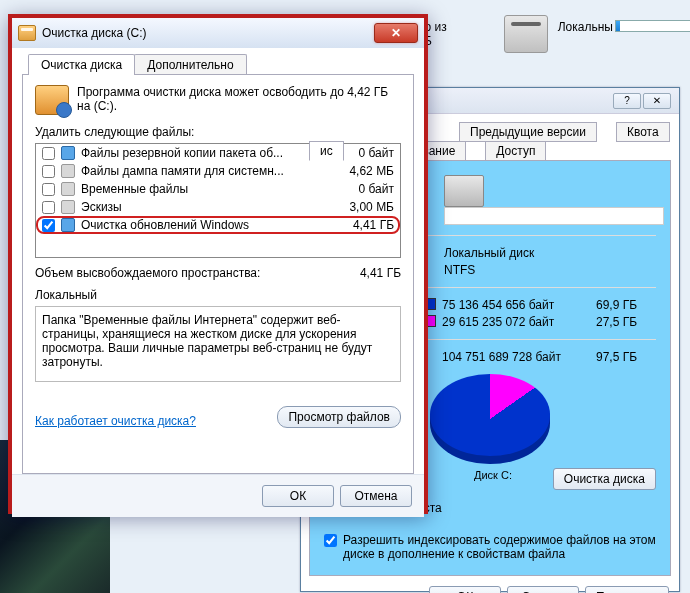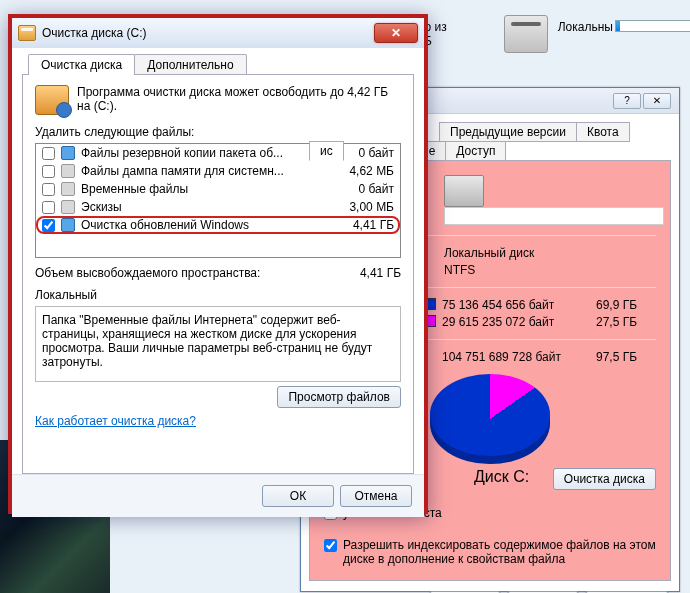--- a/index.html
+++ b/index.html
@@ -18,33 +18,33 @@
   .drive-bar-fill { height: 100%; background: linear-gradient(#3fa9f5,#1a7fd5); }
   .drive-label { font-size: 12px; color: #000; }
   .count { color: #0066cc; }
 
   
   .props-window { position: absolute; left: 300px; top: 87px; width: 380px; height: 505px; background: #fff; border: 1px solid #5a7fa0; box-shadow: 0 0 2px rgba(0,0,50,.3); }
   .props-title { height: 26px; background: linear-gradient(#ecf0f9,#dce4f0); border-bottom: 1px solid #ccd; display: flex; align-items: center; padding: 0 8px; font-size: 12px; }
   .props-title .btns { margin-left: auto; display:flex; gap:2px;}
   .win-btn { width: 28px; height: 16px; border: 1px solid #9ab; background: linear-gradient(#f4f8ff,#dae4f0); border-radius: 2px; display:flex; align-items:center; justify-content:center; font-size:10px; cursor:pointer;}
   .props-body { padding: 8px 8px 0 8px; }
-  .tabrow { display: flex; flex-wrap: wrap; }
+  .tabrow { display: flex; flex-wrap: wrap; gap: 20px; }
   .tab { border: 1px solid #aab; background: #f4f4f4; padding: 2px 10px; font-size: 12px; margin-right: -1px; margin-bottom: -1px; cursor:pointer; }
   .tab.active { background: #fff; border-bottom-color: #fff; position: relative; z-index: 1; }
-  .tab-panel { border: 1px solid #aab; background: #fca5a5; padding: 14px; min-height: 380px; }
+  .tab-panel { border: 1px solid #aab; background: #7dd3fc; padding: 14px; min-height: 380px; }
   .disk-big-icon { width: 40px; height: 32px; background: linear-gradient(#e8e8e8,#b8b8b8); border:1px solid #888; border-radius:2px; display:inline-block; vertical-align:middle; margin-right:10px;}
   .disk-name-input { border:1px solid #ccc; padding:1px 4px; width: 220px; height:18px; display:inline-block; vertical-align:middle;}
   hr.sep { border:none; border-top:1px solid #ddd; margin:10px 0; }
   .kv { display:flex; margin:3px 0; font-size:12px; }
   .kv .k2 { flex:1; text-align:left; }
   .kv .v { width:60px; text-align:left; }
   .swatch { width:12px; height:12px; display:inline-block; margin-right:6px; vertical-align:middle; border:1px solid #333;}
   .pie { width: 120px; height: 90px; border-radius:50%/45%; background: conic-gradient(#ff00ff 0 55deg, #0033cc 55deg 360deg); margin: 10px auto 4px; box-shadow: inset 0 -8px 0 rgba(0,0,0,.25); }
-  .pie-caption { text-align:center; font-size:16px; margin-bottom:6px;}
+  .pie-caption { text-align:center; font-size:11px; margin-bottom:6px;}
   .props-clean-btn { float:right; }
   .checkbox-row { margin-top: 14px; display:flex; gap:6px; align-items:flex-start; font-size:12px; clear:both;}
   .checkbox-row input { margin-top:1px; }
 
   .button-bar { display:flex; justify-content:flex-end; gap:6px; padding: 10px 10px; border-top: 0; }
   .btn { min-width: 72px; height: 22px; border: 1px solid #8a9bb3; background: linear-gradient(#f6f9fd,#e2e9f2); border-radius: 3px; padding: 0 10px; font-size: 12px; cursor:pointer; display:inline-flex; align-items:center; justify-content:center; }
 
   
   .cleanup-window { position: absolute; left: 8px; top: 14px; width: 420px; height: 500px; border: 4px solid #b91c1c; background:#fff; box-shadow: 0 4px 20px rgba(0,0,60,.4); }
   .cu-titlebar { height: 30px; background: linear-gradient(#f4f8ff,#d6e2f2); display:flex; align-items:center; padding: 0 6px; }
@@ -66,21 +66,21 @@
   .file-row input { flex:none; }
   .fr-icon { width:14px; height:14px; flex:none; background:#58a6e8; border-radius:2px; border:1px solid #2a6aa8;}
   .fr-icon.gray { background:#d8d8d8; border-color:#999;}
   .fr-name { flex:1; white-space:nowrap; overflow:hidden; text-overflow:ellipsis; }
   .fr-size { width:60px; text-align:right; }
   .file-row.highlight { border:2px solid #d02020; border-radius:8px; }
   .cu-gain { display:flex; margin:8px 0; font-size:12px;}
   .cu-gain .lbl { flex:1; }
   .cu-desc-group { font-size:12px; }
   .cu-desc-box { border:1px solid #bbb; padding:6px; height:76px; margin-top:4px; font-size:12px; background:#fff; overflow:hidden;}
-  .cu-view-btn { float:right; margin-top:4px;}
+  .cu-view-btn { float:right; margin-top:24px;border-radius:10px;}
   .cu-link { margin-top: 32px; display:block; color:#0066cc; text-decoration:underline; cursor:pointer; }
   .cu-buttons { display:flex; justify-content:flex-end; gap:6px; padding: 10px 12px; background:#f2f5fa; border-top:1px solid #dde4ee;}
 </style>
 </head>
 <body>
 
 <div class="desktop-strip"></div>
 
 <div class="drives-row">
   <span class="count">(2)</span>

